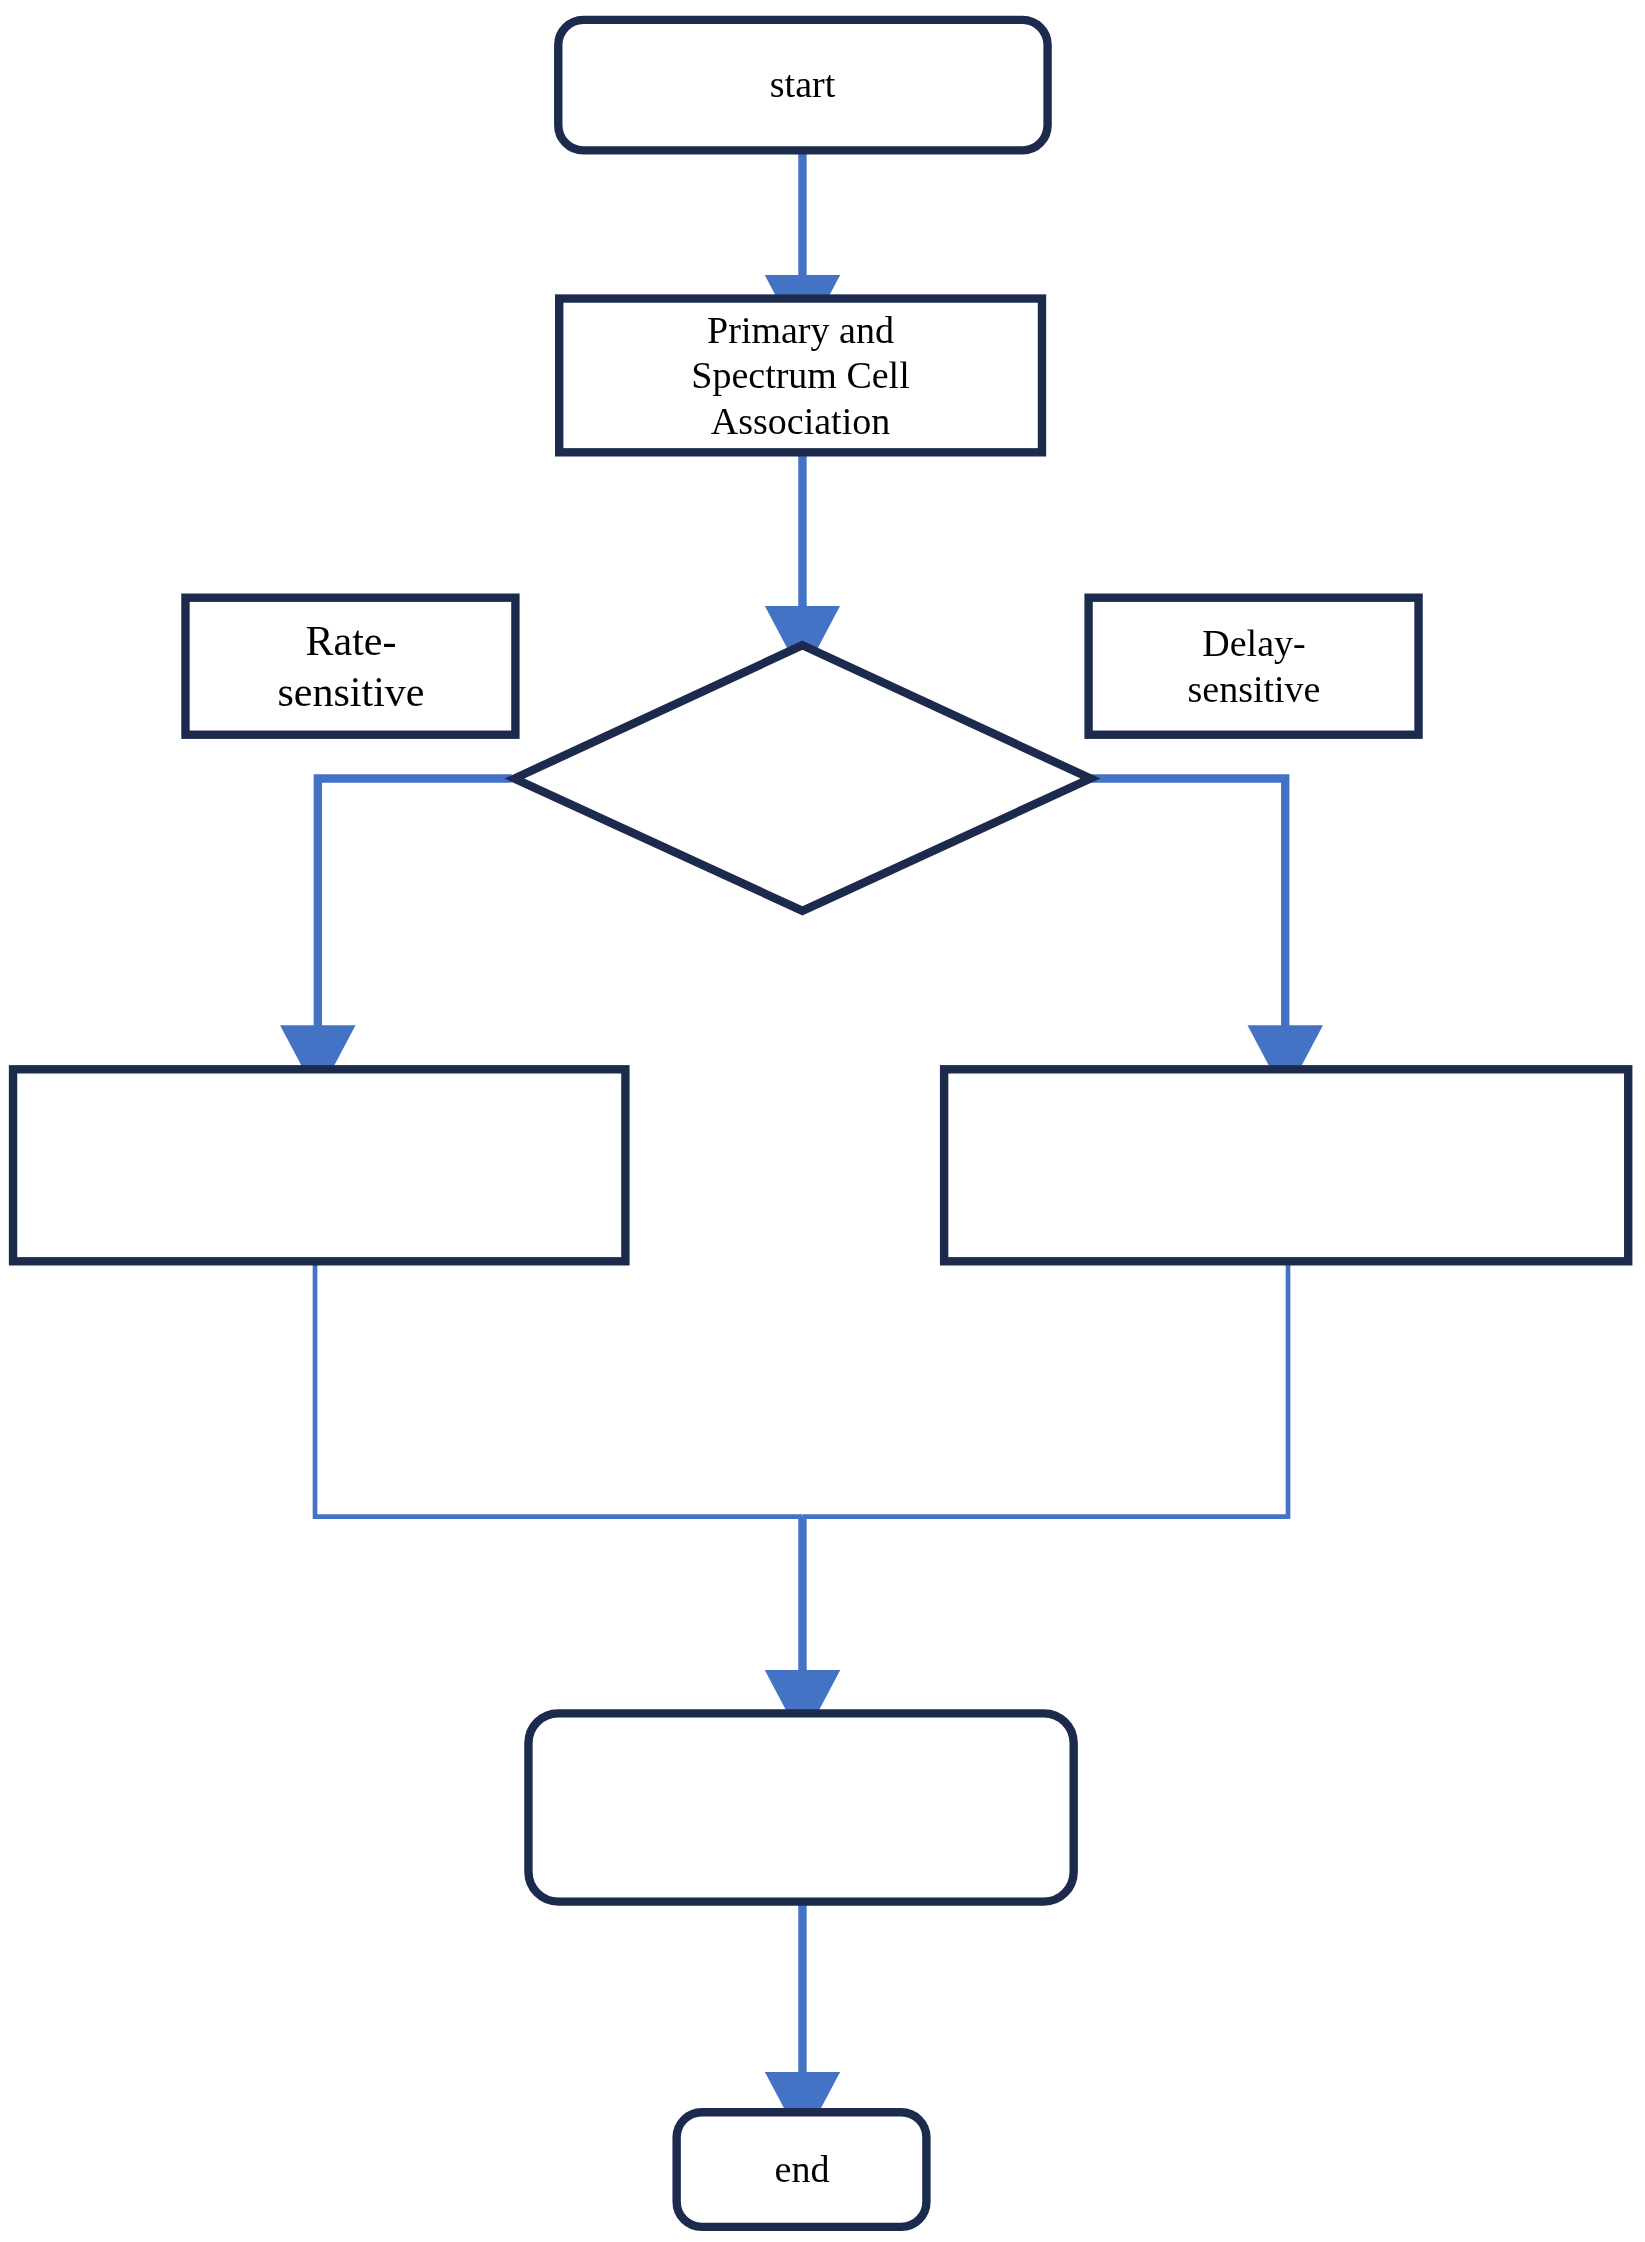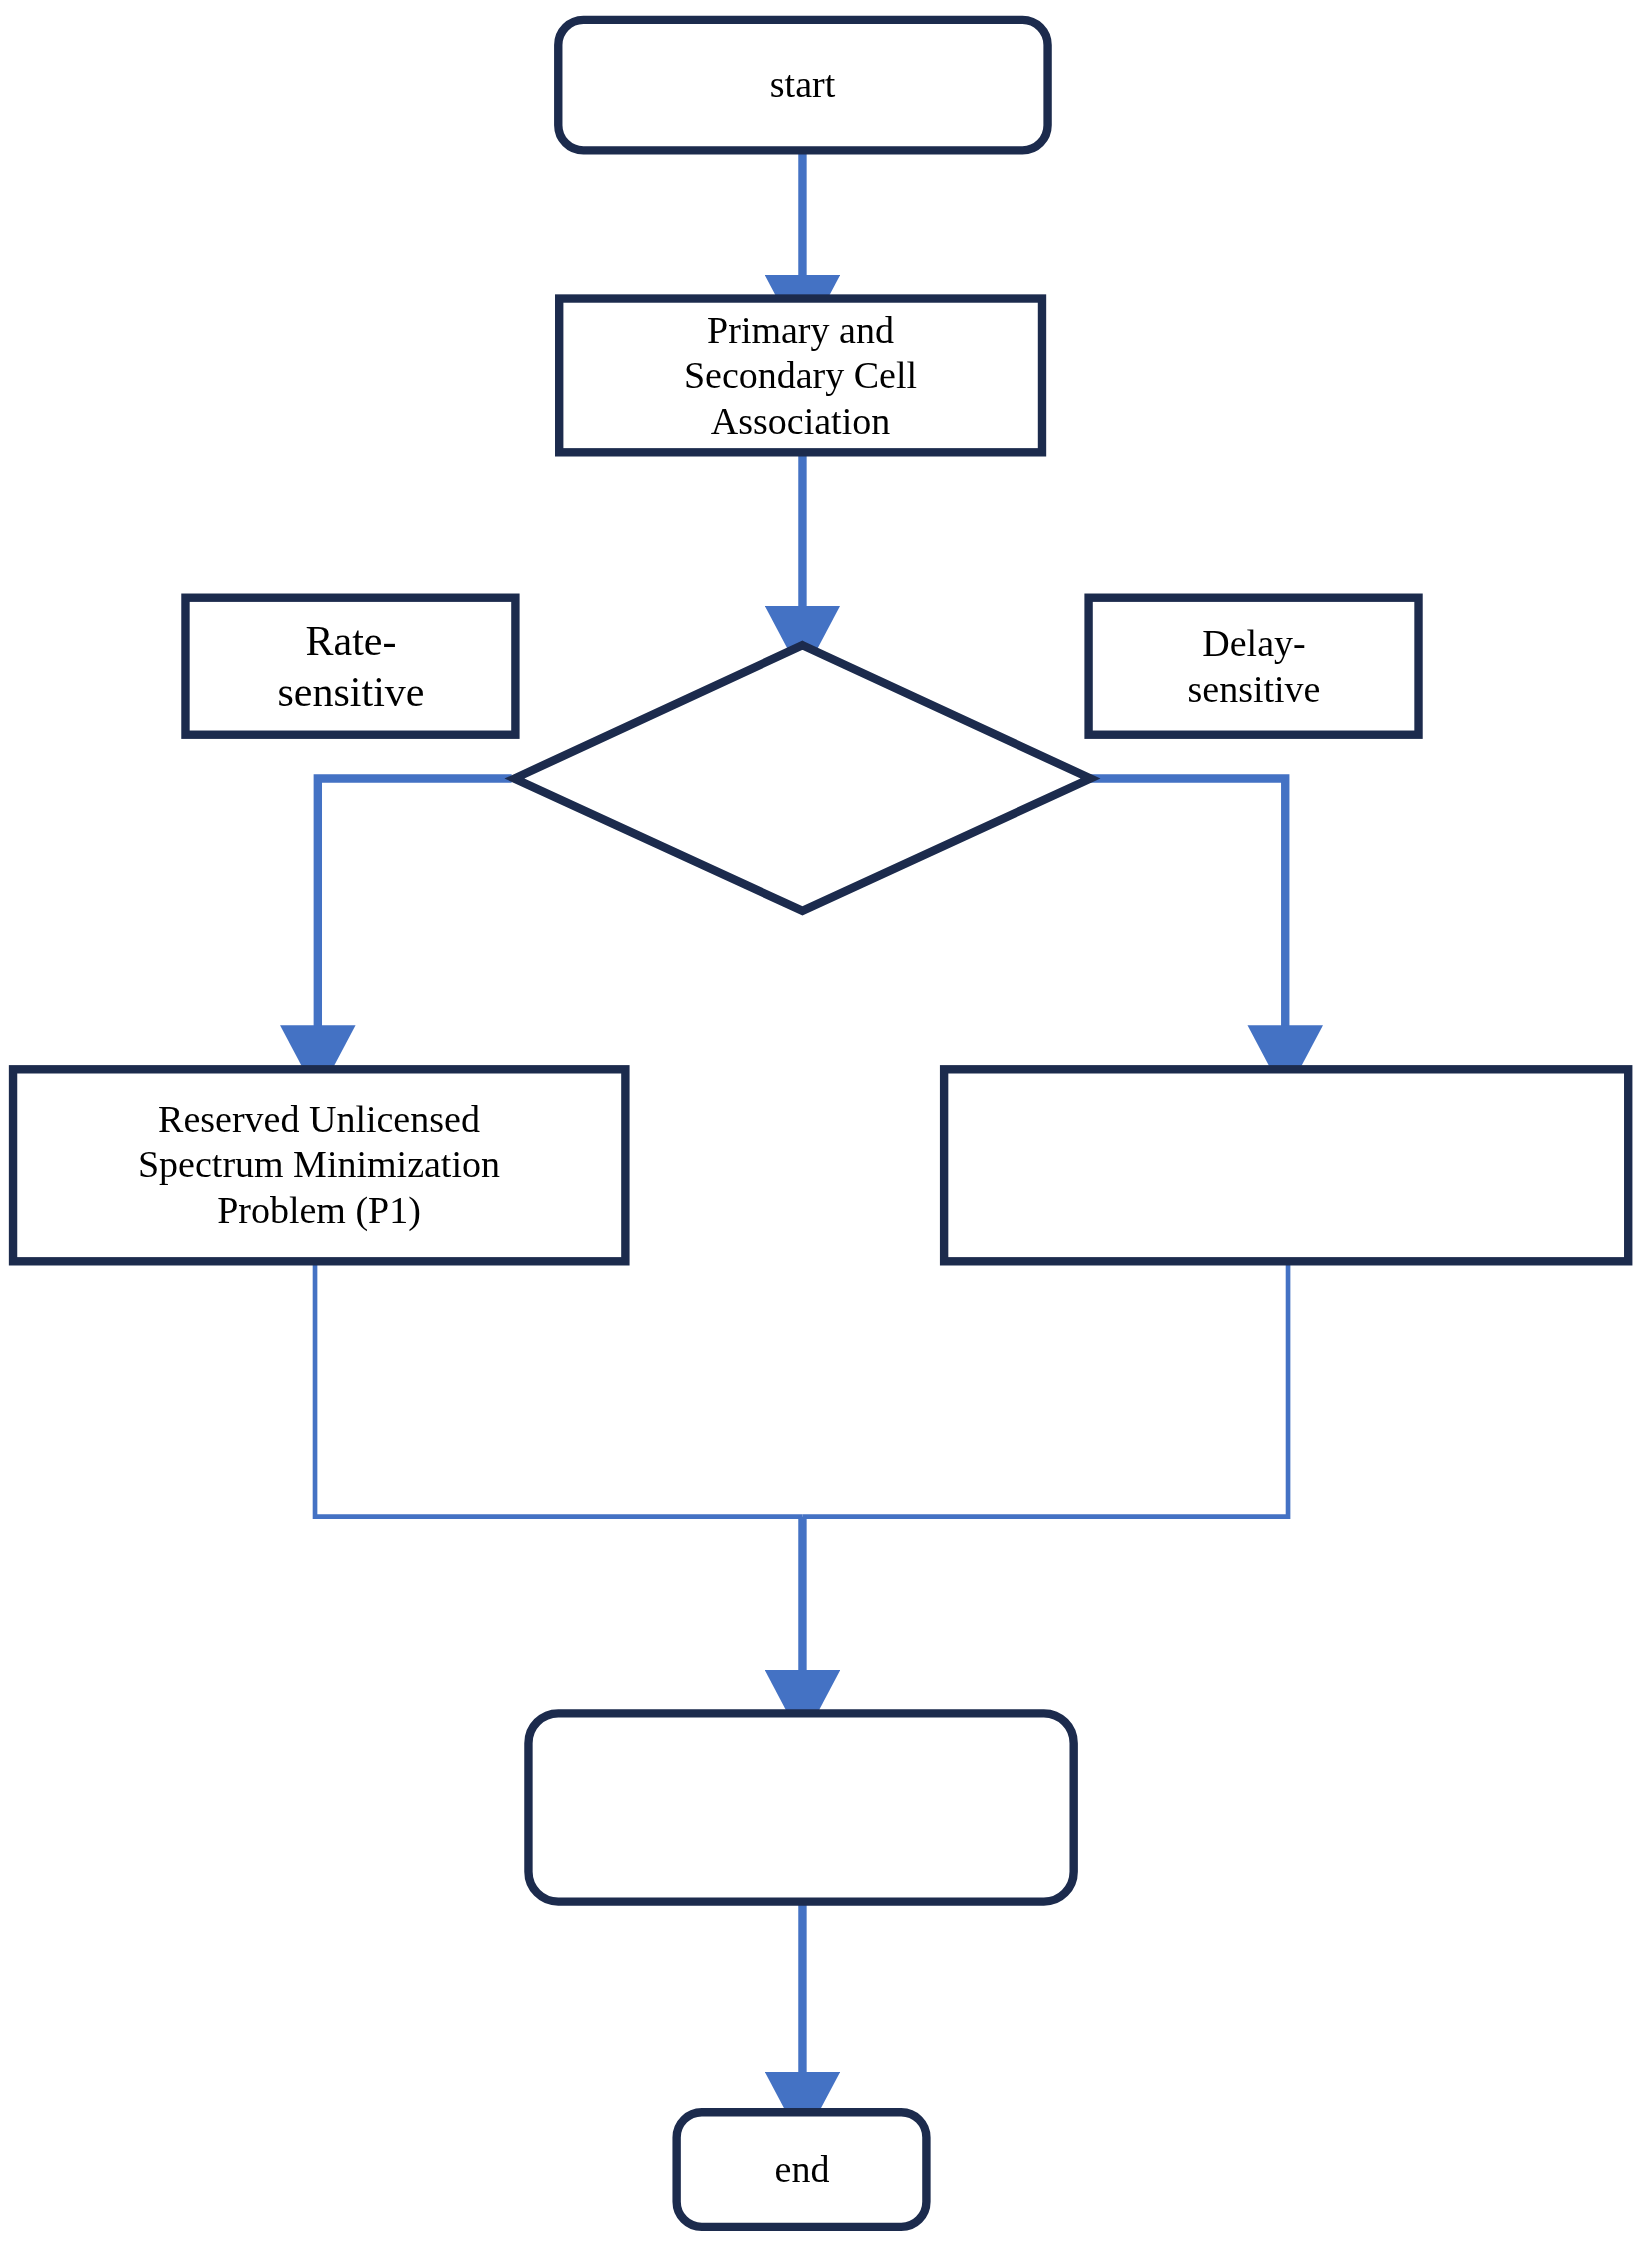--- a/index.html
+++ b/index.html
@@ -92,32 +92,29 @@
 
     <rect x="567" y="1838" width="585" height="202" rx="32" ry="32" fill="#ffffff" stroke="#1c2b4d" stroke-width="9"></rect>
 
     <rect x="726" y="2266" width="268" height="123" rx="27" ry="27" fill="#ffffff" stroke="#1c2b4d" stroke-width="9"></rect>
 
   </svg>
 
   <div class="node-label lbl-start" style="left:558px; top:19.6px; width:489px; height:131px;">start</div>
 
   <div class="node-label lbl-assoc" style="left:559px; top:296px; width:483px; height:160px;">Primary and
-Secondary Cell
+Spectrum Cell
 Association</div>
 
   <div class="node-label lbl-rate" style="left:186px; top:598px; width:330px; height:137px;">Rate-
 sensitive</div>
 
 
   <div class="node-label lbl-delay" style="left:1089px; top:598px; width:330px; height:137px;">Delay-
 sensitive</div>
 
-  <div class="node-label lbl-p1" style="left:13px; top:1069px; width:612px; height:192px;">Reserved Unlicensed
-Spectrum Minimization
-Problem (P1)</div>
 
 
 
   <div class="node-label lbl-end" style="left:677px; top:2112px; width:250px; height:115px;">end</div>
 
 </div>
 
 
 </body></html>

